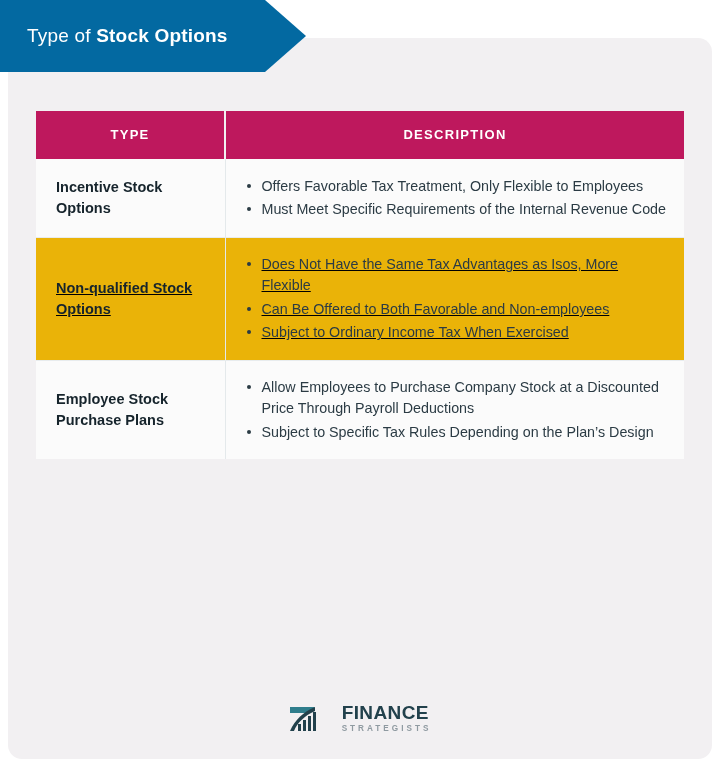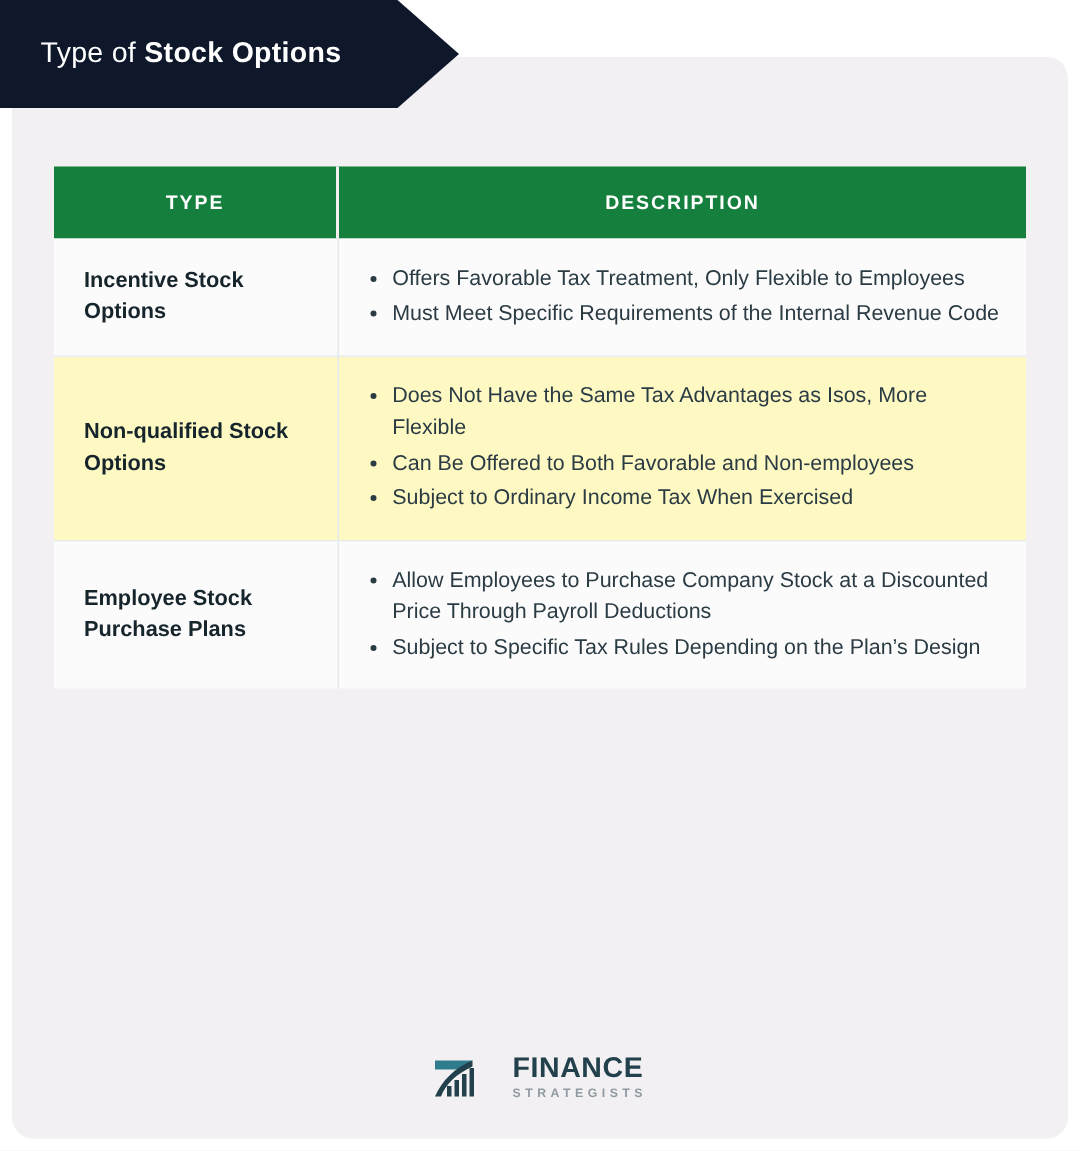--- a/index.html
+++ b/index.html
@@ -34,21 +34,21 @@
     border-radius: 14px;
   }
 
   
   .ribbon {
     position: absolute;
     left: 0;
     top: 0;
     width: 306px;
     height: 72px;
-    background: #0f172a;
+    background: #0369a1;
     -webkit-clip-path: polygon(0 0, 265px 0, 306px 36px, 265px 72px, 0 72px);
     clip-path: polygon(0 0, 265px 0, 306px 36px, 265px 72px, 0 72px);
     display: flex;
     align-items: center;
   }
   .ribbon-title {
     color: #ffffff;
     font-size: 19px;
     letter-spacing: 0.2px;
     padding-left: 27px;
@@ -63,40 +63,41 @@
   .table {
     position: absolute;
     left: 36px;
     top: 111px;
     width: 648px;
     border-collapse: collapse;
     table-layout: fixed;
   }
 
   .thead-row th {
-    background: #15803d;
+    background: #be185d;
     color: #ffffff;
     font-size: 13px;
     font-weight: 700;
     letter-spacing: 1.3px;
     text-align: center;
     padding: 16px 0 17px 0;
     vertical-align: middle;
   }
   .thead-row th.col-type {
     width: 188px;
     border-right: 2px solid #f2f0f2;
   }
 
   tbody td {
     vertical-align: middle;
     border-bottom: 1px solid #e8ecee;
   }
   tbody tr.row-alt td {
-    background: #fef9c3;
+    background: #eab308;
+    text-decoration: underline;
   }
   tbody tr.row-plain td {
     background: #fbfbfb;
   }
   tbody tr:last-child td {
     border-bottom: none;
   }
 
   td.type-cell {
     width: 188px;

